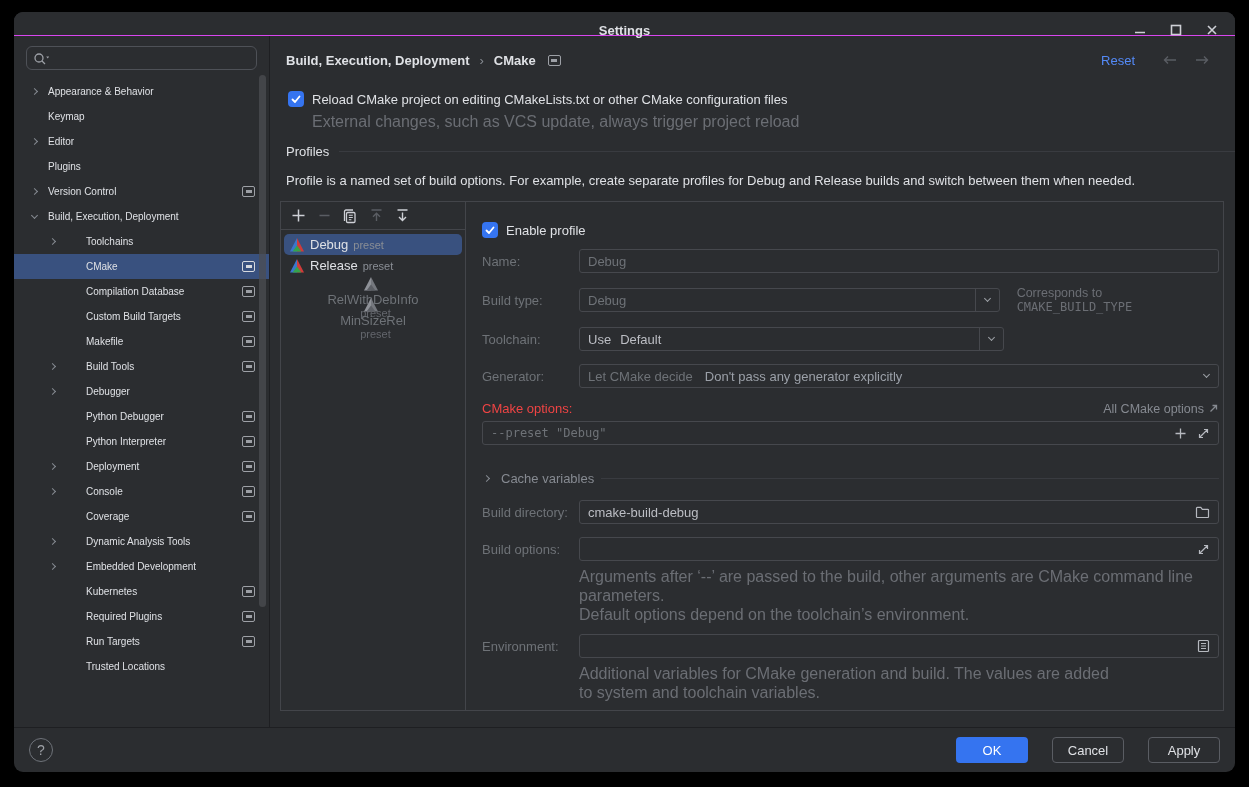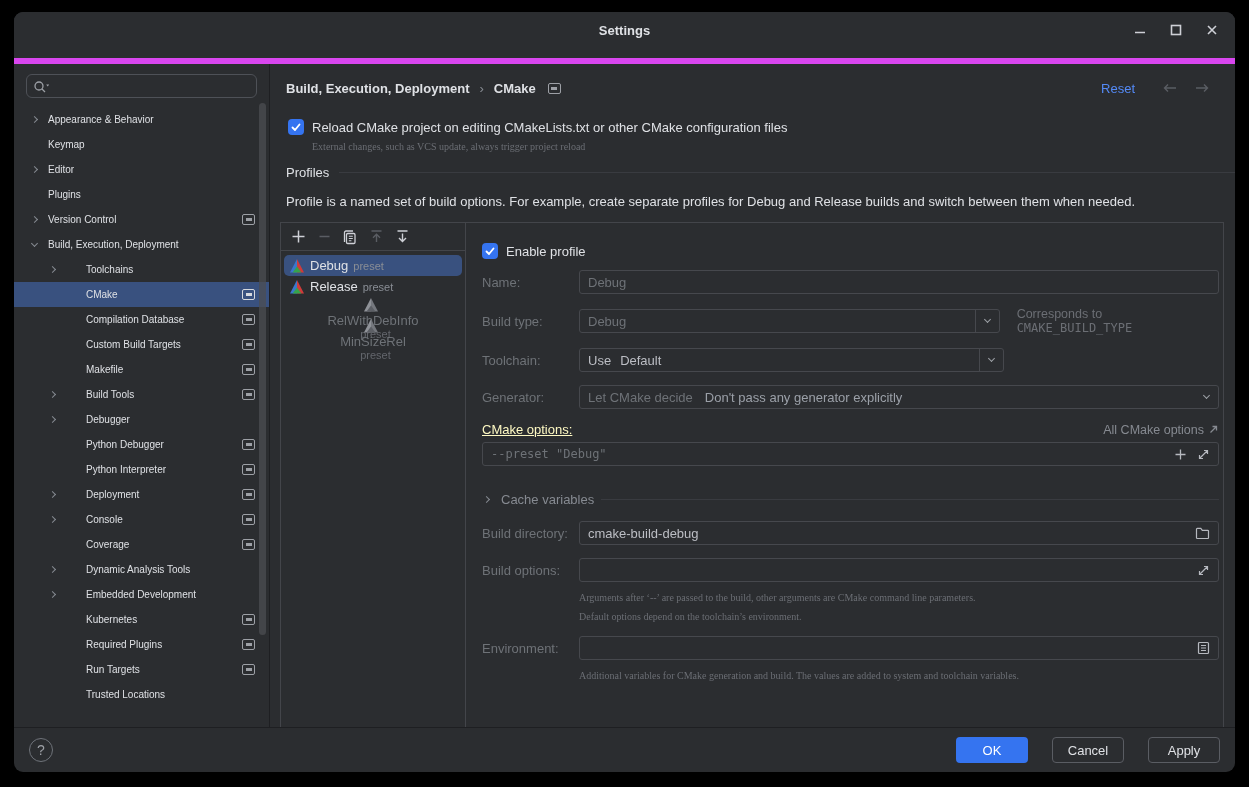--- a/index.html
+++ b/index.html
@@ -2,21 +2,21 @@
 <html><head>
 <meta charset="utf-8">
 <style>
   * { margin:0; padding:0; box-sizing:border-box; }
   html,body { width:1249px; height:787px; background:#000; overflow:hidden;
     font-family:"Liberation Sans", sans-serif; -webkit-font-smoothing:antialiased; }
   .window { position:absolute; left:14px; top:12px; width:1221px; height:760px;
     background:#2b2d30; border-radius:9px; overflow:hidden; display:flex; flex-direction:column; }
 
   
-  .titlebar { height:52px; position:relative; flex:none; background:#2b2d30; border-bottom:6px solid #d946ef; }
+  .titlebar { height:24px; position:relative; flex:none; background:#2b2d30; border-bottom:1px solid #d946ef; }
   .title { position:absolute; left:0; right:0; top:0; height:36px; display:flex; align-items:center; justify-content:center;
     color:#dfe1e5; font-size:13px; font-weight:bold; }
   .wbtns { position:absolute; right:14px; top:0; height:36px; display:flex; align-items:center; gap:18px; }
   .wbtn { width:18px; height:18px; display:flex; align-items:center; justify-content:center; cursor:default; }
 
   
   .body { flex:1; display:flex; min-height:0; }
 
   .sidebar { width:256px; flex:none; border-right:1px solid #1e1f22; position:relative; padding-top:10px; }
   .search { margin:0 12px; height:24px; border:1px solid #4e5157; border-radius:6px; display:flex; align-items:center; padding:0 6px; }
@@ -40,21 +40,21 @@
   .crumb { color:#dfe1e5; font-size:13px; font-weight:600; }
   .crumbsep { color:#868a91; margin:0 10px; font-size:13px; }
   .crumb-sq { position:relative; width:13px; height:11px; border:1px solid #9da0a6; border-radius:2px; margin-left:12px; }
   .crumb-sq::after { content:""; position:absolute; left:2.5px; top:3px; width:6px; height:3px; background:#9da0a6; }
   .rightnav { margin-left:auto; display:flex; align-items:center; gap:16px; }
   .reset { color:#548af7; font-size:13px; cursor:pointer; margin-right:10px; }
 
   .reloadrow { margin:21px 0 0 18px; display:flex; align-items:center; gap:8px; }
   .cb { width:16px; height:16px; border-radius:4px; background:#3574f0; display:flex; align-items:center; justify-content:center; flex:none; }
   .cblabel { color:#dfe1e5; font-size:13px; }
-  .helper { color:#6b6e74; font-size:10px;font-family:Liberation Serif, serif; }
+  .helper { color:#6b6e74; font-size:16px; }
   .reloadhelper { margin:6px 0 0 42px; }
 
   .secrow { margin:13px 0 0 16px; display:flex; align-items:center; }
   .sectitle { color:#dfe1e5; font-size:13px; margin-right:10px; }
   .secline { flex:1; height:1px; background:#393b40; margin-right:0; }
   .desc { margin:14px 0 0 16px; color:#dfe1e5; font-size:13px; }
 
   
   .panel { margin:13px 0 0 10px; width:944px; height:510px; border:1px solid #43454a; display:flex; }
   .plist { width:185px; flex:none; border-right:1px solid #43454a; }
@@ -76,21 +76,21 @@
   .grow { flex:1; }
   .combo425 { width:425px; }
   .arrowbox { margin-left:auto; margin-right:-8px; width:24px; align-self:stretch; display:flex; align-items:center; justify-content:center; border-left:1px solid #46484d; }
   .arrowbox.noline { border-left:none; }
   .arr { display:block; width:5px; height:5px; border-right:1.5px solid #9da0a6; border-top:1.5px solid #9da0a6; transform:rotate(135deg); margin-top:-3px; }
   .corresponds { margin-left:17px; color:#6b6e74; font-size:12.5px; }
   .mono { font-family:"DejaVu Sans Mono", monospace; font-size:12px; }
   .bright { color:#bcbec4; }
   .hintval { color:#9ba0a8; margin-left:12px; }
   .optrow { display:flex; align-items:center; margin:13px 0 5px 0; }
-  .optlabel { color:#fef9c3;text-decoration:underline; }
+  .optlabel { color:#ef4444; }
   .alllink { margin-left:auto; color:#868a91; font-size:12.5px; display:flex; align-items:center; gap:4px; cursor:pointer; }
   .iconsright { margin-left:auto; display:flex; align-items:center; gap:10px; }
   .cacherow { display:flex; align-items:center; gap:7px; margin:26px 0 0 0; color:#868a91; }
   .cacheline { flex:1; height:1px; background:#393b40; }
   .fhelper { margin:6px 0 10px 97px; line-height:19px; }
   .envhelper { margin:6px 0 0 97px; line-height:19px; max-width:545px; }
 
   
   .footer { height:45px; flex:none; border-top:1px solid #1e1f22; display:flex; align-items:center; padding:0 15px; }
   .helpbtn { width:24px; height:24px; border:1px solid #6f737a; border-radius:50%; color:#9da0a6; font-size:14px;

